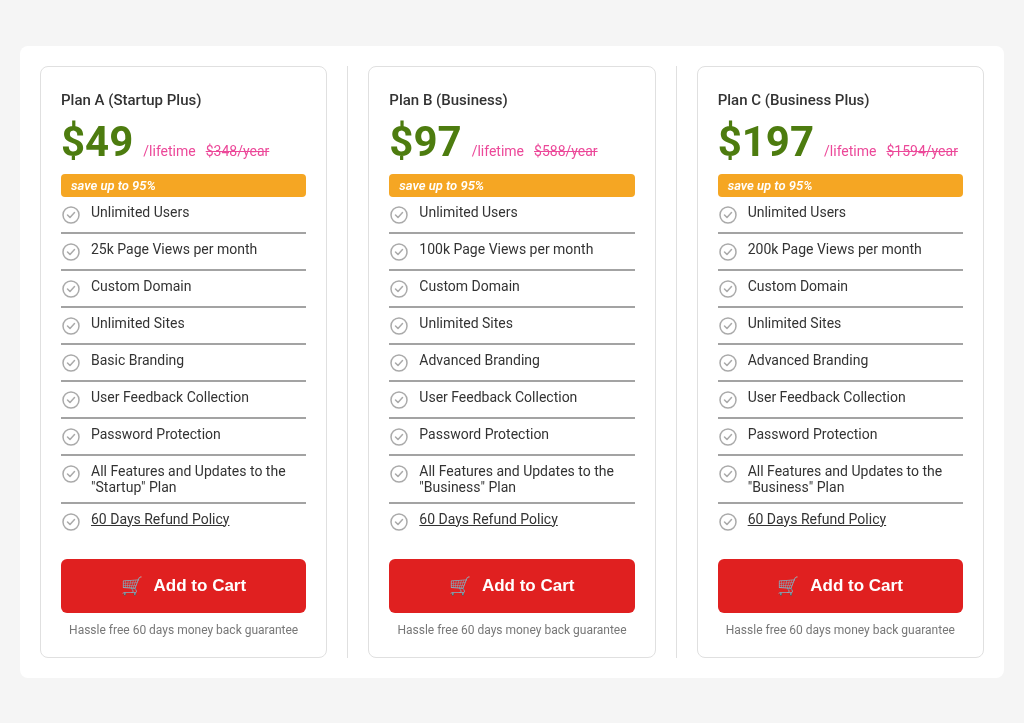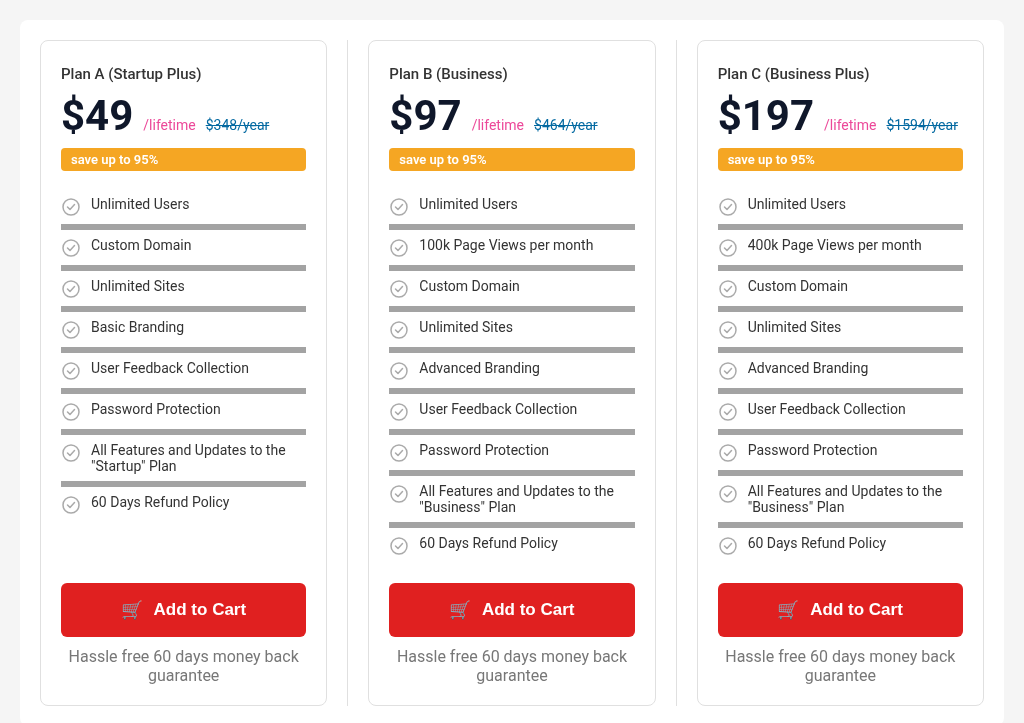--- a/index.html
+++ b/index.html
@@ -38,57 +38,58 @@
     }
     .price-row {
       display: flex;
       align-items: baseline;
       gap: 10px;
       margin-bottom: 8px;
     }
     .price-main {
       font-size: 42px;
       font-weight: 700;
-      color: #0f172a;
+      color: #4d7c0f;
     }
     .price-lifetime {
       font-size: 14px;
       color: #ec4899;
     }
     .price-original {
       font-size: 14px;
-      color: #0369a1;
+      color: #ec4899;
       text-decoration: line-through;
     }
     .save-badge {
       display: inline-block;
       background: #f5a623;
       color: white;
       font-size: 13px;
       font-weight: 600;
       padding: 4px 10px;
       border-radius: 4px;
-      margin-bottom: 18px;
+      font-style: italic;
     }
     .features-list {
       list-style: none;
       flex: 1;
       margin-bottom: 20px;
     }
     .feature-item {
       display: flex;
       align-items: flex-start;
       gap: 10px;
       padding: 7px 0;
       font-size: 14px;
       color: #333;
-      border-bottom: 6px solid #a3a3a3;
+      border-bottom: 2px solid #a3a3a3;
     }
     .feature-item:last-child {
       border-bottom: none;
+      text-decoration: underline;
     }
     .check-icon {
       width: 20px;
       height: 20px;
       flex-shrink: 0;
       margin-top: 1px;
     }
     .check-circle {
       stroke: #aaa;
       fill: none;
@@ -114,21 +115,21 @@
       display: flex;
       align-items: center;
       justify-content: center;
       gap: 10px;
       margin-bottom: 10px;
     }
     .cart-icon {
       font-size: 18px;
     }
     .guarantee-text {
-      font-size: 16px;
+      font-size: 12px;
       color: #777;
       text-align: center;
     }
     .divider {
       width: 1px;
       background: #e0e0e0;
       margin: 0 4px;
     }
   </style>
 </head>
@@ -149,20 +150,27 @@
             <circle cx="10" cy="10" r="8" class="check-circle"></circle>
             <path d="M6.5 10 L9 12.5 L13.5 7.5" class="check-mark"></path>
           </svg>
           <span>Unlimited Users</span>
         </li>
         <li class="feature-item">
           <svg class="check-icon" viewBox="0 0 20 20">
             <circle cx="10" cy="10" r="8" class="check-circle"></circle>
             <path d="M6.5 10 L9 12.5 L13.5 7.5" class="check-mark"></path>
           </svg>
+          <span>25k Page Views per month</span>
+        </li>
+        <li class="feature-item">
+          <svg class="check-icon" viewBox="0 0 20 20">
+            <circle cx="10" cy="10" r="8" class="check-circle"></circle>
+            <path d="M6.5 10 L9 12.5 L13.5 7.5" class="check-mark"></path>
+          </svg>
           <span>Custom Domain</span>
         </li>
         <li class="feature-item">
           <svg class="check-icon" viewBox="0 0 20 20">
             <circle cx="10" cy="10" r="8" class="check-circle"></circle>
             <path d="M6.5 10 L9 12.5 L13.5 7.5" class="check-mark"></path>
           </svg>
           <span>Unlimited Sites</span>
         </li>
         <li class="feature-item">
@@ -206,21 +214,21 @@
         <span>Add to Cart</span>
       </button>
       <div class="guarantee-text">Hassle free 60 days money back guarantee</div>
     </div>
     <div class="divider"></div>
     <div class="plan-card">
       <div class="plan-name">Plan B (Business)</div>
       <div class="price-row">
         <span class="price-main">$97</span>
         <span class="price-lifetime">/lifetime</span>
-        <span class="price-original">$464/year</span>
+        <span class="price-original">$588/year</span>
       </div>
       <div class="save-badge">save up to 95%</div>
       <ul class="features-list">
         <li class="feature-item">
           <svg class="check-icon" viewBox="0 0 20 20">
             <circle cx="10" cy="10" r="8" class="check-circle"></circle>
             <path d="M6.5 10 L9 12.5 L13.5 7.5" class="check-mark"></path>
           </svg>
           <span>Unlimited Users</span>
         </li>
@@ -302,21 +310,21 @@
             <circle cx="10" cy="10" r="8" class="check-circle"></circle>
             <path d="M6.5 10 L9 12.5 L13.5 7.5" class="check-mark"></path>
           </svg>
           <span>Unlimited Users</span>
         </li>
         <li class="feature-item">
           <svg class="check-icon" viewBox="0 0 20 20">
             <circle cx="10" cy="10" r="8" class="check-circle"></circle>
             <path d="M6.5 10 L9 12.5 L13.5 7.5" class="check-mark"></path>
           </svg>
-          <span>400k Page Views per month</span>
+          <span>200k Page Views per month</span>
         </li>
         <li class="feature-item">
           <svg class="check-icon" viewBox="0 0 20 20">
             <circle cx="10" cy="10" r="8" class="check-circle"></circle>
             <path d="M6.5 10 L9 12.5 L13.5 7.5" class="check-mark"></path>
           </svg>
           <span>Custom Domain</span>
         </li>
         <li class="feature-item">
           <svg class="check-icon" viewBox="0 0 20 20">

